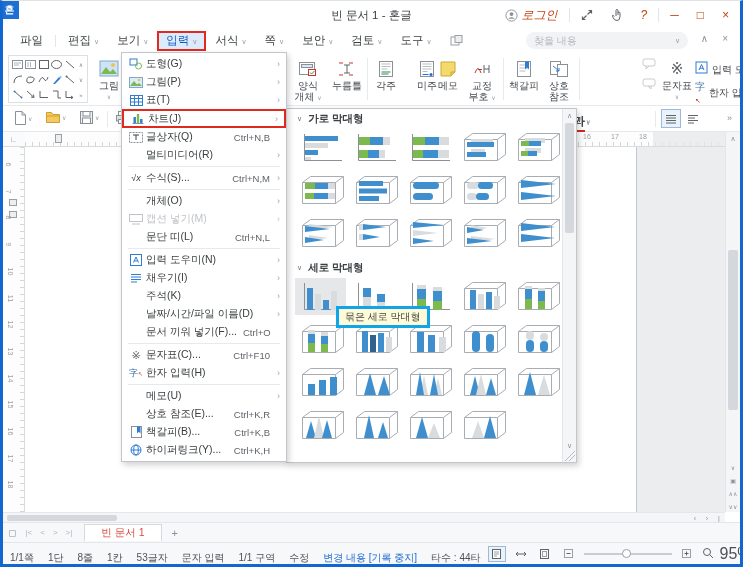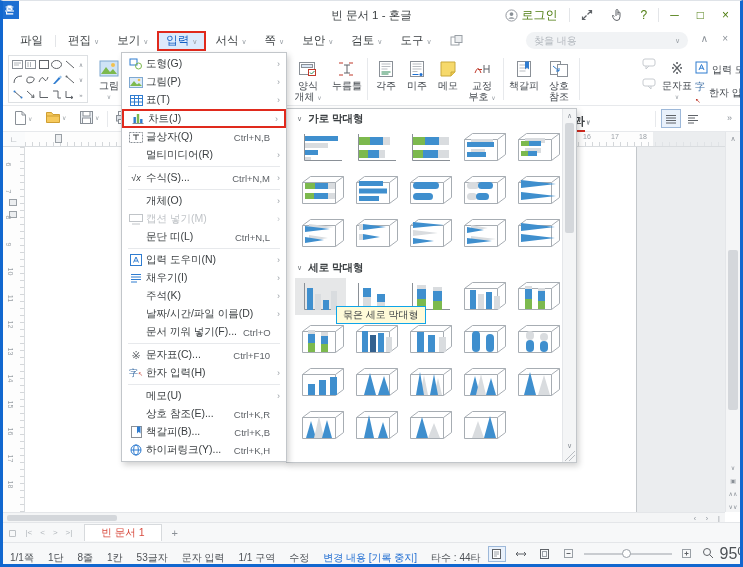--- a/index.html
+++ b/index.html
@@ -6,22 +6,22 @@
   *{box-sizing:border-box;font-family:"Liberation Sans","DejaVu Sans",sans-serif;}
   #win{position:relative;width:743px;height:567px;background:#fff;overflow:hidden;
        border-left:3px solid #1167cf;border-right:3px solid #1167cf;border-bottom:3px solid #1167cf;border-top:1px solid #dfe3e8;}
   
   #titlebar{position:absolute;left:0;top:0;right:0;height:28px;background:#fff;}
   #appicon{position:absolute;left:-3px;top:-1px;width:19px;height:19px;background:#1d6fd2;color:#fff;
            font-size:10px;font-weight:bold;display:flex;align-items:center;justify-content:center;}
   #apptitle{position:absolute;left:0;right:0;top:0;height:28px;display:flex;align-items:center;justify-content:center;
             font-size:11.5px;color:#3c4043;}
   #title-controls{position:absolute;right:4px;top:3px;display:flex;align-items:center;gap:4px;}
-  .tc-btn{height:22px;display:flex;align-items:center;justify-content:center;color:#4d7c0f;font-size:12px;
-          padding:0 7px;cursor:default;}
+  .tc-btn{height:22px;display:flex;align-items:center;justify-content:center;color:#c2410c;font-size:12px;
+          padding:0 7px;cursor:default;font-style:italic;}
   .tc-sep{width:1px;height:14px;background:#e3e5e8;}
   
   #menubar{position:absolute;left:0;top:28px;right:0;height:23px;background:#fff;}
   #menu-items{position:absolute;left:8px;top:0;height:23px;display:flex;align-items:center;}
   .menu-item{display:flex;align-items:center;gap:3px;padding:2px 9px;font-size:11.5px;color:#3c4043;height:20px;}
   .menu-item .mcaret{font-size:7px;color:#9aa0a6;margin-top:2px;}
   .menu-item.active{background:#ddeafc;color:#155fc4;border:2px solid #e02a1d;padding:0 7px;}
   .menu-div{width:1px;height:12px;background:#e3e5e8;margin:0 3px;}
   #searchbox{position:absolute;right:52px;top:3px;width:162px;height:17px;background:#f1f3f5;border-radius:9px;
              display:flex;align-items:center;padding:0 8px;font-size:10px;color:#b4b9bf;}
@@ -101,21 +101,21 @@
   #gal-inner{position:absolute;left:0;top:0;right:14px;bottom:0;overflow:hidden;text-align:center;}
   .gal-head{display:flex;align-items:center;gap:6px;height:20px;padding:0 10px;font-size:10.5px;color:#3c4043;font-weight:bold;}
   .gal-head .gal-caret{font-size:7px;color:#707579;font-weight:normal;}
   .gal-row{display:flex;padding:0 0 6px 8px;gap:3px;}
   .thumb{width:51px;height:37px;display:flex;align-items:center;justify-content:center;}
   .thumb.hov{background:#e6e7e8;}
   #gal-scroll{position:absolute;right:0;top:0;width:14px;bottom:0;background:#f4f5f6;border-left:1px solid #e4e6e9;}
   #gal-thumbbar{position:absolute;left:2px;right:2px;top:14px;height:110px;background:#d4d7db;border-radius:2px;}
   #gal-grip{position:absolute;right:1px;bottom:1px;width:10px;height:10px;
             background:linear-gradient(135deg,transparent 50%,#b9bdc2 50%,#b9bdc2 55%,transparent 55%,transparent 70%,#b9bdc2 70%,#b9bdc2 75%,transparent 75%);}
-  #chart-tooltip{position:absolute;left:49px;top:197px;background:#fffbd9;border:1px solid #0ea5e9;padding:1px 6px;
+  #chart-tooltip{position:absolute;left:49px;top:197px;background:#fffbd9;border:3px solid #0ea5e9;padding:1px 6px;
                  font-size:10px;color:#3c4043;white-space:nowrap;z-index:5;}
   .ic-txt{font-style:italic;font-size:9px;color:#3c4043;}
 </style>
 </head>
 <body>
 
 <div id="win">
 
   <div id="titlebar">
     <div id="appicon">흔</div>
@@ -325,21 +325,21 @@
     <div class="rb-btn" style="left:368px;width:30px;">
       <span class="rb-ico">
           <svg width="16" height="18" viewBox="0 0 16 18">
             <rect x="1.5" y="1.5" width="13" height="15" fill="#fff" stroke="#8a9097"></rect>
             <path d="M3.5,4 h9 M3.5,6.5 h9 M3.5,9 h6" stroke="#b9bdc2" fill="none"></path>
             <path d="M3.5,12 h9 M3.5,14 h7" stroke="#2e8b57" fill="none"></path>
           </svg>
         </span>
       <span class="rb-lbl">각주</span>
     </div>
-    <div class="rb-btn" style="left:399px;width:30px;">
+    <div class="rb-btn" style="left:409px;width:30px;">
       <span class="rb-ico">
           <svg width="16" height="18" viewBox="0 0 16 18">
             <rect x="1.5" y="1.5" width="13" height="15" fill="#fff" stroke="#8a9097"></rect>
             <path d="M3.5,4 h9 M3.5,6.5 h9 M3.5,9 h9 M3.5,11.5 h5" stroke="#b9bdc2" fill="none"></path>
             <path d="M3.5,14.5 h6" stroke="#1d6fd2" fill="none"></path>
             <circle cx="12" cy="14.5" r="1.5" fill="#1d6fd2"></circle>
           </svg>
         </span>
       <span class="rb-lbl">미주</span>
     </div>

